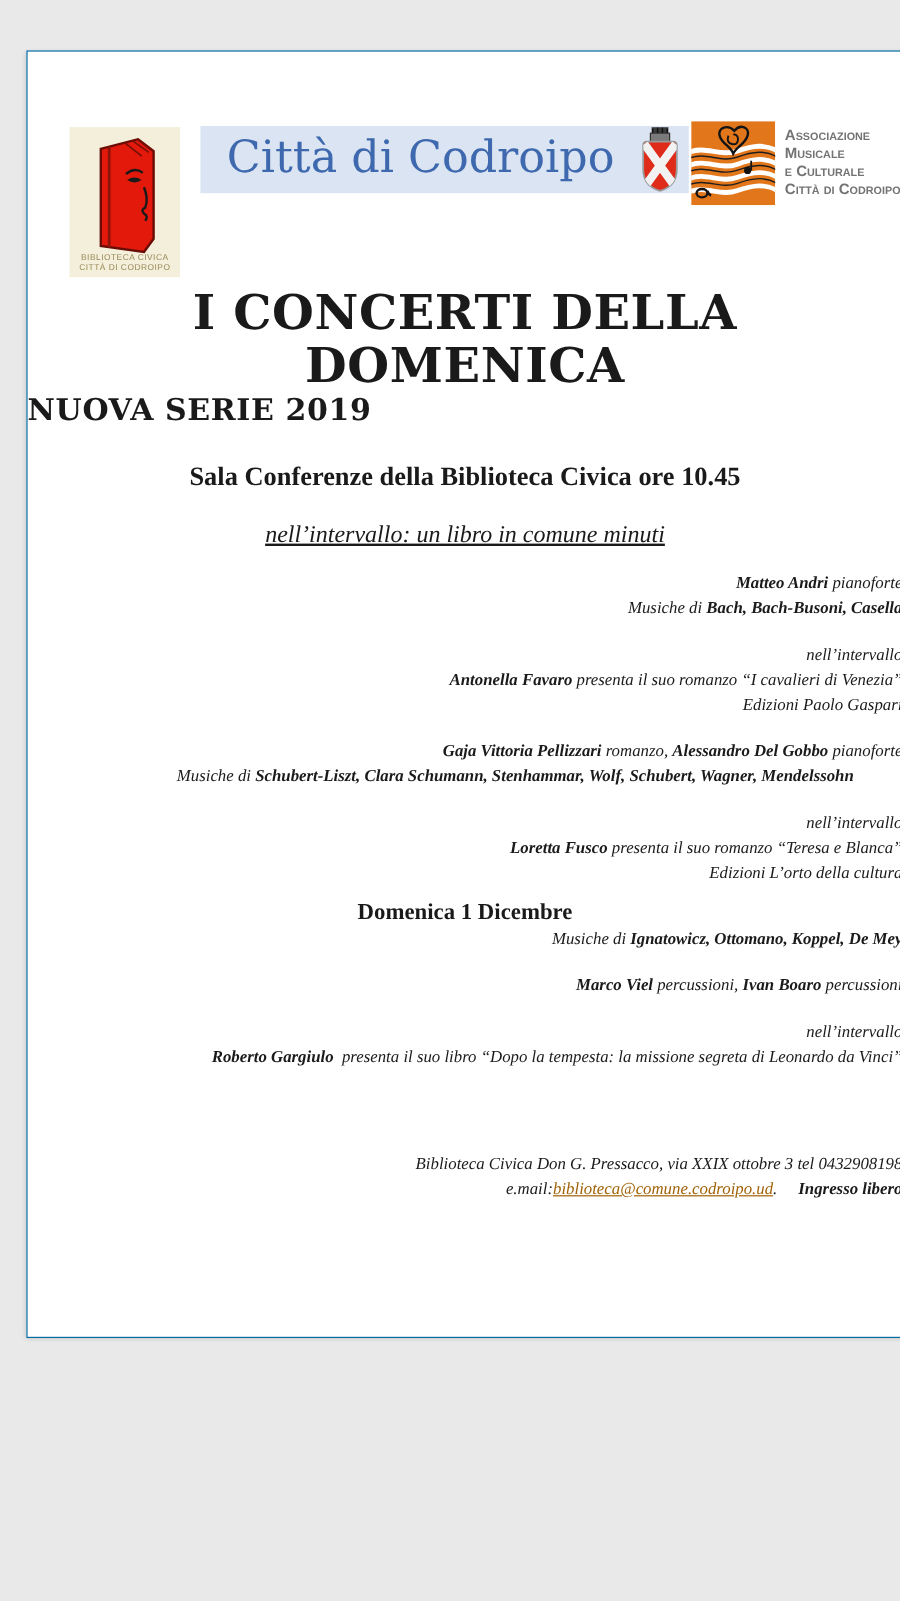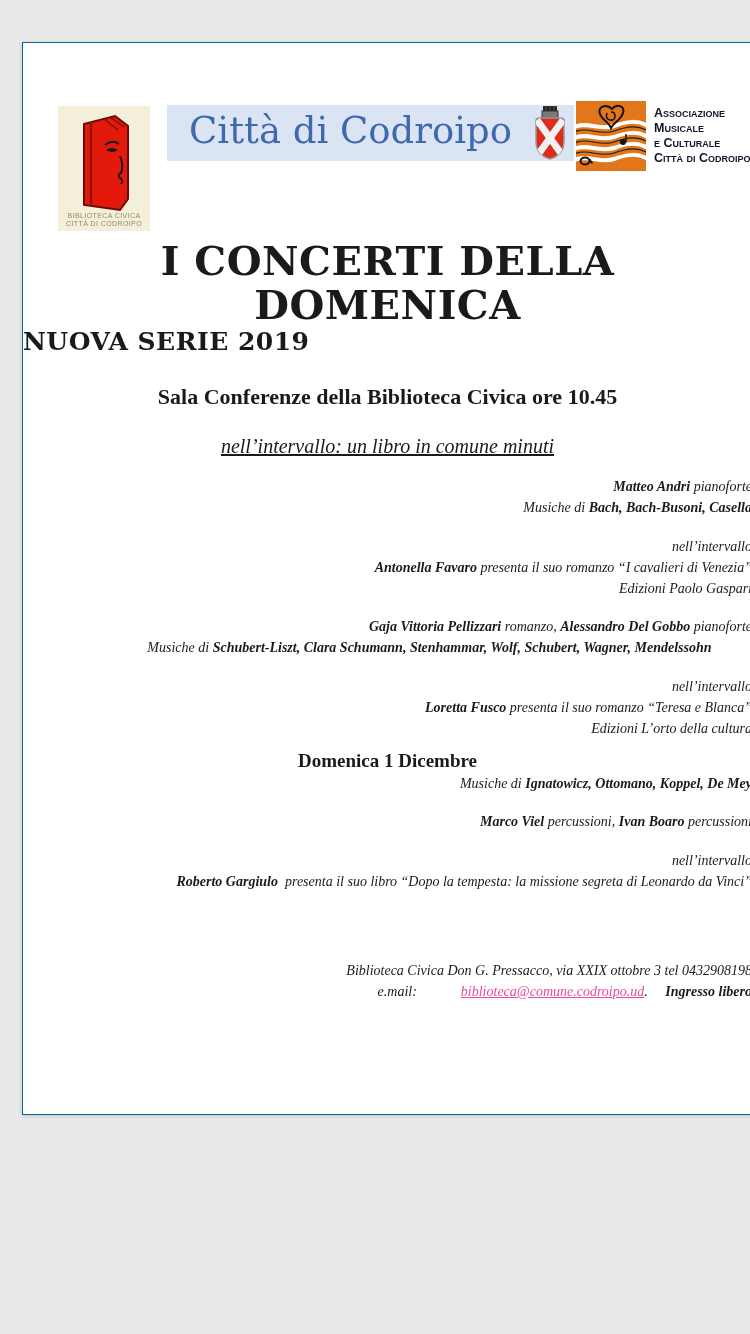--- a/index.html
+++ b/index.html
@@ -16,32 +16,32 @@
                font-family:"Liberation Sans",sans-serif;font-size:7px;line-height:8px;
                color:#9a8a58;letter-spacing:.4px;}
   .banner{position:absolute;left:144px;top:62px;width:407px;height:56px;background:#dbe4f2;}
   .banner-text{position:absolute;left:22px;top:4px;font-family:"DejaVu Serif",serif;
                font-size:37px;color:#3f69ae;white-space:nowrap;}
   .crest{position:absolute;right:4px;top:0px;}
   .assoc{position:absolute;left:553px;top:58px;width:178px;height:72px;}
   .assoc svg{position:absolute;left:0;top:0;}
   .assoc-text{position:absolute;left:78px;top:5px;font-family:"Liberation Sans",sans-serif;
               font-variant:small-caps;font-weight:600;font-size:12.5px;line-height:15px;
-              color:#0f172a;white-space:nowrap;}
+              color:#737373;white-space:nowrap;}
   .title{font-family:"DejaVu Serif",serif;font-weight:bold;font-size:40px;line-height:44px;
          letter-spacing:.5px;text-align:center;}
   .subtitle{font-family:"DejaVu Serif",serif;font-weight:bold;font-size:25px;line-height:30px;
             letter-spacing:.5px;text-align:left;}
   .venue{margin-top:26px;font-size:22px;line-height:28px;font-weight:bold;text-align:center;}
   .tagline{margin-top:22px;font-size:20px;line-height:26px;font-style:italic;
            text-decoration:underline;text-align:center;}
   .heading{font-size:19px;line-height:24px;font-weight:bold;text-align:center;}
   .line{font-size:14px;line-height:21px;text-align:right;font-style:italic;}
   .b{font-weight:bold;}
-  .lnk{color:#ec4899;text-decoration:underline;cursor:pointer;margin-left:44px;}
+  .lnk{color:#a16207;text-decoration:underline;cursor:pointer;}
   #sec1 .heading{margin-top:20px;}
   #sec2 .heading{margin-top:16px;}
   #sec3 .heading{margin-top:10px;}
   .performers{margin-top:17px;}
   .interval{margin-top:18px;}
   .narrow{max-width:648px;margin-left:auto;margin-right:auto;}
   footer{margin-top:68px;}
 </style>
 </head>
 <body>

